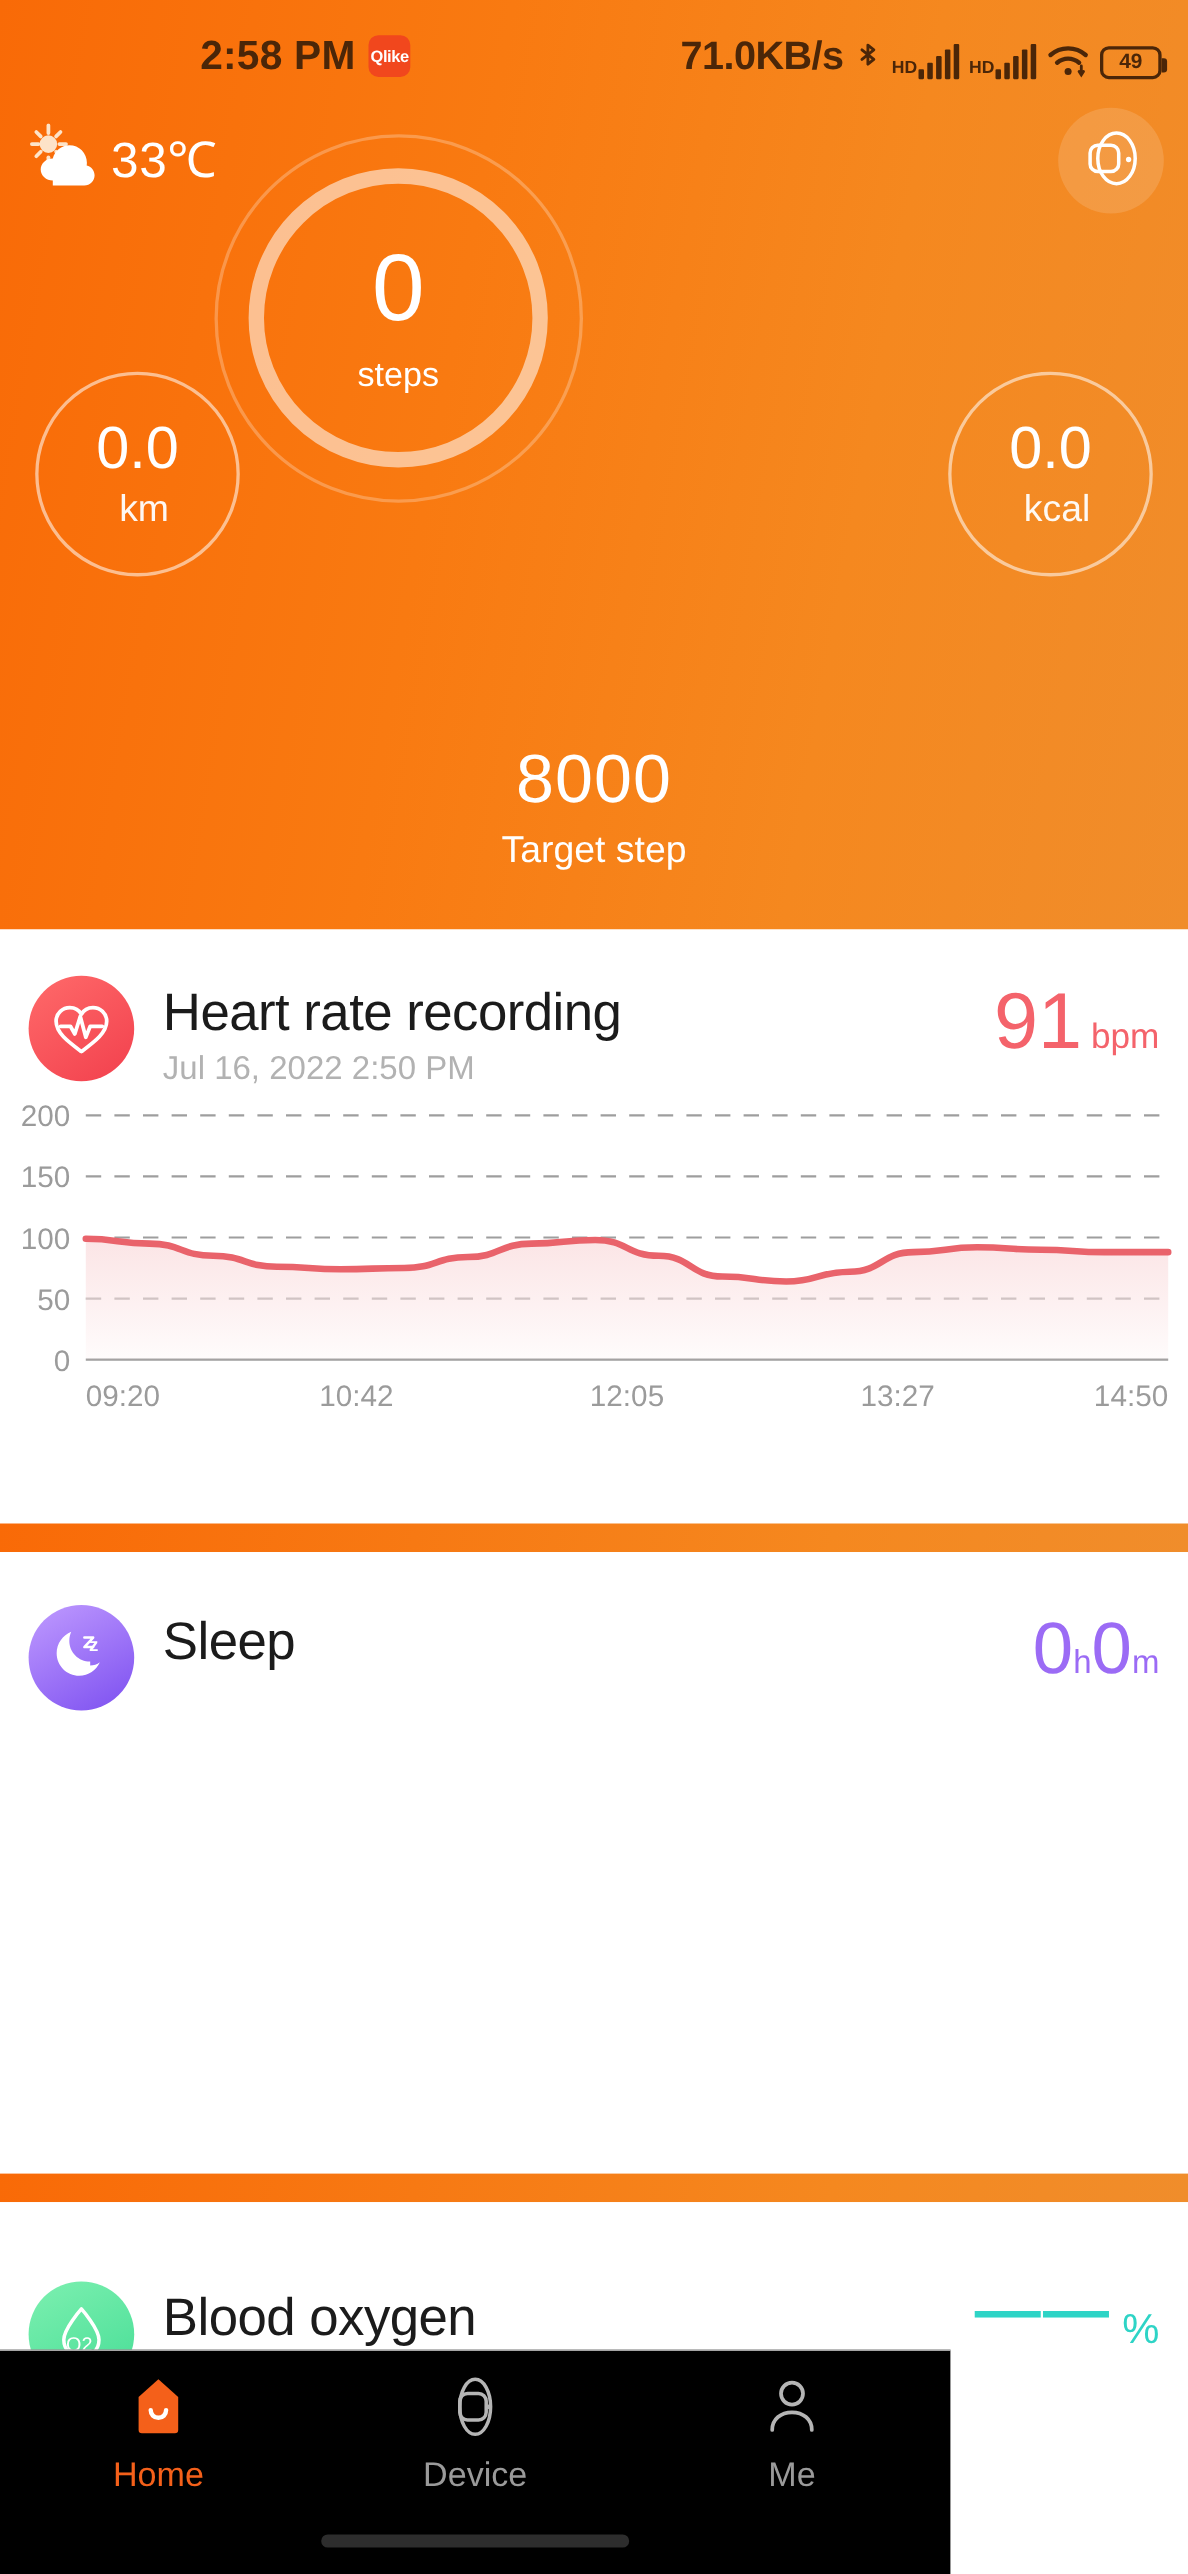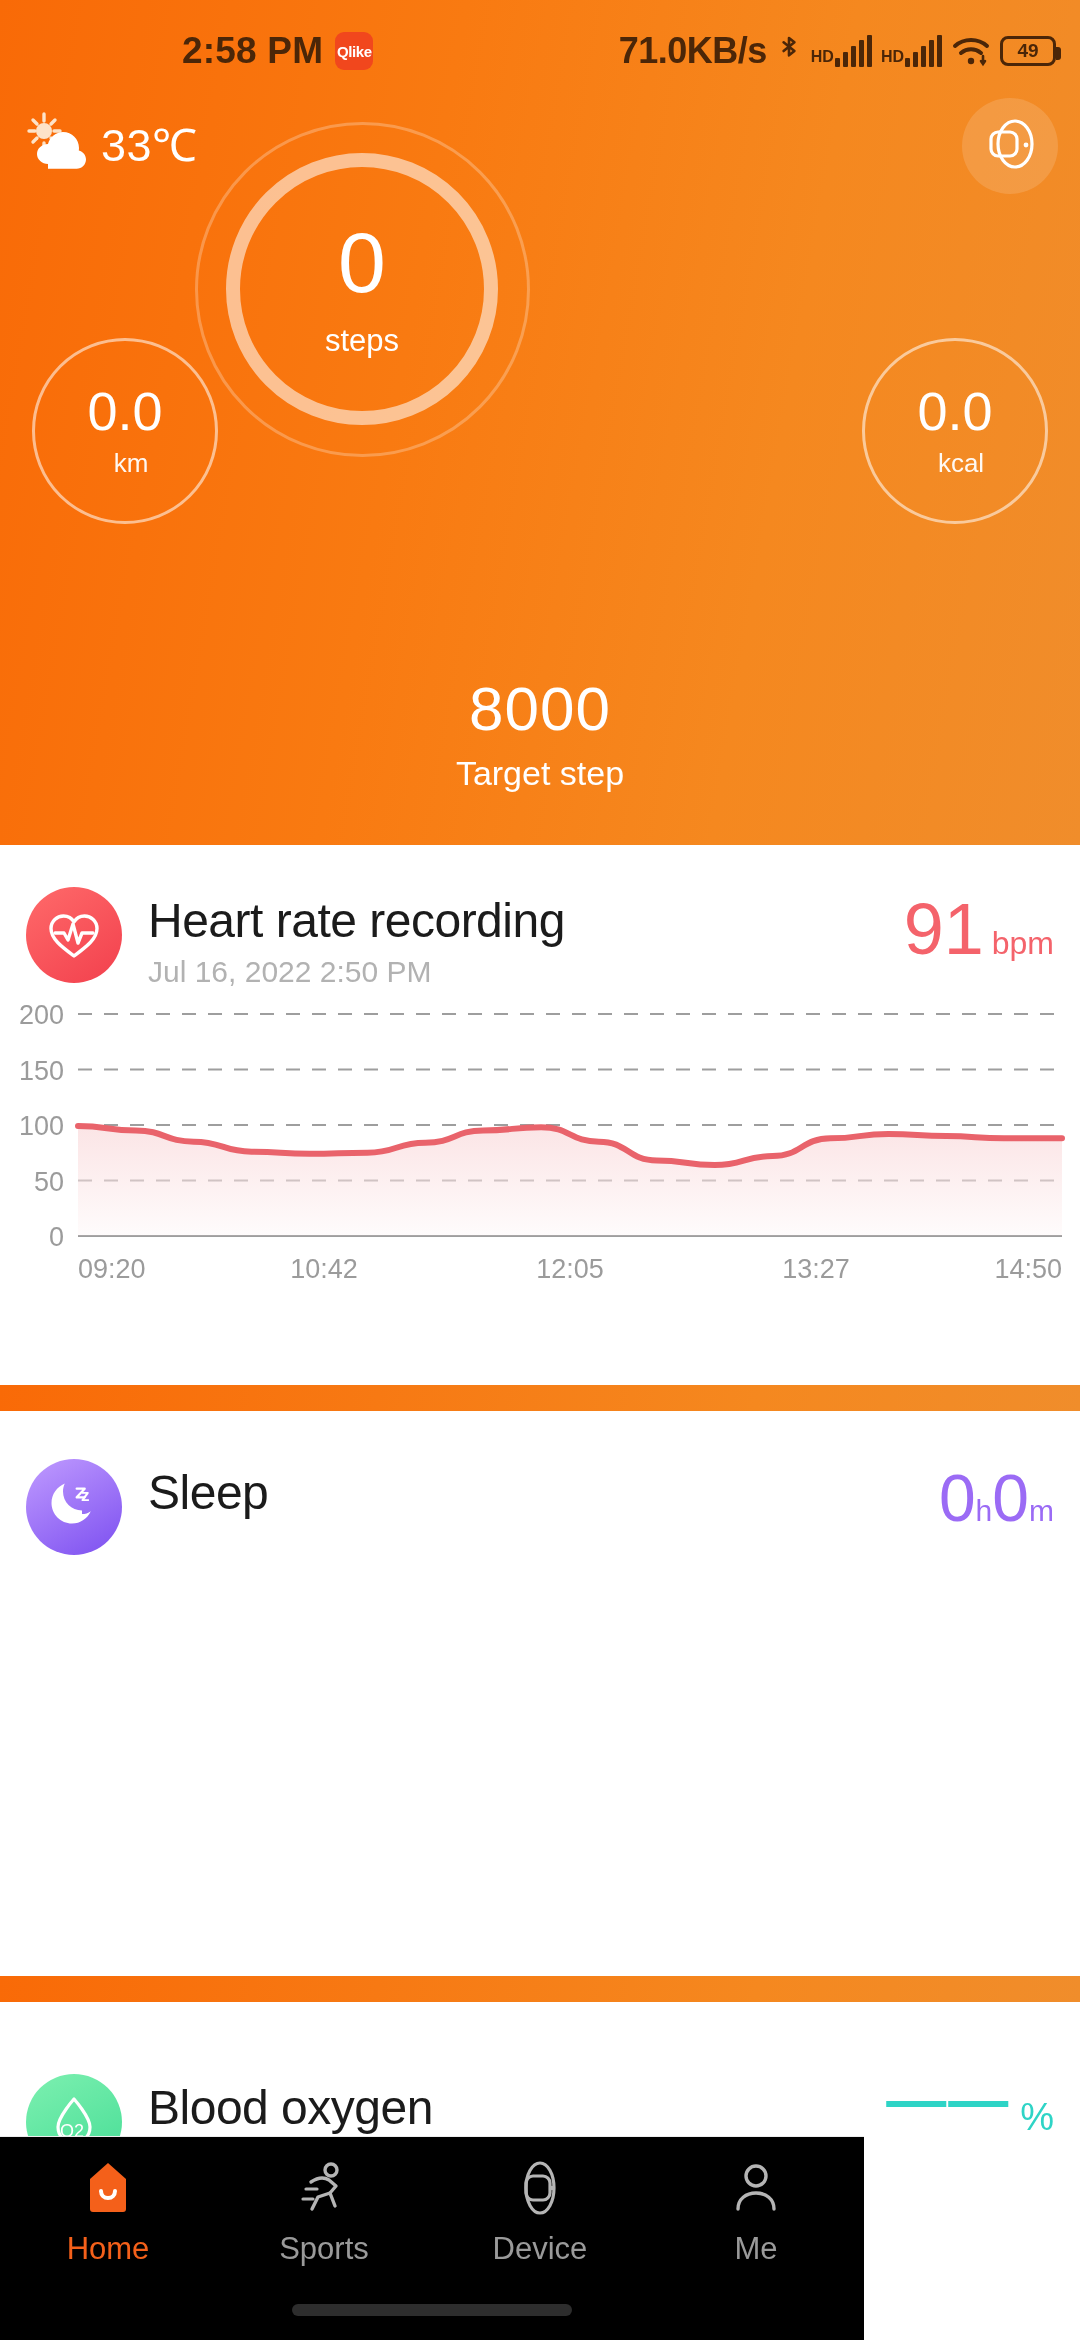--- a/index.html
+++ b/index.html
@@ -23,21 +23,21 @@
   }
   .sb-left { display:flex; align-items:center; gap:12px; margin-left:182px; }
   .sb-time { font-size:37px; font-weight:600; letter-spacing:0.2px; color:#4b2608; }
   .sb-badge {
     width:38px; height:38px; border-radius:9px; background:#f1471d;
     display:flex; align-items:center; justify-content:center;
     color:#ffffff; font-size:15px; font-weight:700; letter-spacing:-0.4px;
   }
   .sb-right {
     margin-left:auto; margin-right:24px;
-    display:flex; align-items:center; gap:9px; color:#4b2608;
+    display:flex; align-items:flex-end; gap:9px; color:#4b2608;
   }
   .sb-net { font-size:36px; font-weight:600; letter-spacing:-0.5px; }
   .sb-ico { display:flex; align-items:flex-end; }
   .hd-tag { font-size:16px; font-weight:700; line-height:1; margin-bottom:2px; margin-right:1px;}
   .bars { display:flex; align-items:flex-end; gap:3px; height:32px; }
   .bars i { display:block; width:5px; background:#4b2608; border-radius:1px; }
   .bars i:nth-child(1){height:9px}.bars i:nth-child(2){height:15px}
   .bars i:nth-child(3){height:21px}.bars i:nth-child(4){height:27px}
   .bars i:nth-child(5){height:32px}
   .batt {
@@ -73,21 +73,21 @@
   .steps-lab { color:#fff; font-size:31px; font-weight:400; margin-top:18px; }
 
   .ring-side {
     position:absolute; width:186px; height:186px; border-radius:50%;
     border:3px solid rgba(255,255,255,0.55);
     display:flex; flex-direction:column; align-items:center; justify-content:center;
   }
   .ring-left { left:32px; top:338px; }
   .ring-right { right:32px; top:338px; }
   .side-val { color:#fff; font-size:54px; font-weight:300; line-height:1; }
-  .side-lab { color:#fff; font-size:26px; font-weight:400; margin-top:10px; opacity:.95;margin-left:12px; }
+  .side-lab { color:#fff; font-size:34px; font-weight:400; margin-top:10px; opacity:.95;margin-left:12px; }
 
   .target { position:absolute; left:0; top:678px; width:1080px; text-align:center; }
   .target-val { color:#fff; font-size:62px; font-weight:400; line-height:1; letter-spacing:1px; }
   .target-lab { color:#fff; font-size:34px; font-weight:400; margin-top:14px; }
 
   
   .card { position:absolute; left:0; width:1080px; background:#fff; }
   .card-head { display:flex; align-items:flex-start; padding:0 26px; }
   .c-icon { width:96px; height:96px; border-radius:50%; flex:0 0 96px;
             display:flex; align-items:center; justify-content:center; margin-right:26px; }
@@ -325,31 +325,20 @@
           <svg width="62" height="62" viewBox="0 0 62 62">
             <path d="M31 6 49 22v30a3 3 0 0 1-3 3H16a3 3 0 0 1-3-3V22z" fill="#f4601a"></path>
             <path d="M24 34c0 4 3 7 7 7s7-3 7-7" fill="none" stroke="#fff" stroke-width="4" stroke-linecap="round"></path>
           </svg>
         </span>
         <span class="nav-lab">Home</span>
       </div>
       <div class="navitem">
         <span>
           <svg width="62" height="62" viewBox="0 0 62 62">
-            <circle cx="38" cy="13" r="6" fill="none" stroke="#b5b5b5" stroke-width="3.4"></circle>
-            <path d="M18 25c6-4 13-5 18-2l7 6-6 7 5 13" fill="none" stroke="#b5b5b5" stroke-width="3.4" stroke-linecap="round" stroke-linejoin="round"></path>
-            <path d="M37 36l-12 4-6 12" fill="none" stroke="#b5b5b5" stroke-width="3.4" stroke-linecap="round" stroke-linejoin="round"></path>
-            <path d="M13 32h11M10 42h10" fill="none" stroke="#b5b5b5" stroke-width="3.2" stroke-linecap="round"></path>
-          </svg>
-        </span>
-        <span class="nav-lab">Sports</span>
-      </div>
-      <div class="navitem">
-        <span>
-          <svg width="62" height="62" viewBox="0 0 62 62">
             <ellipse cx="31" cy="31" rx="14" ry="25" fill="none" stroke="#b5b5b5" stroke-width="3.2"></ellipse>
             <rect x="17" y="19" width="24" height="24" rx="7" fill="none" stroke="#b5b5b5" stroke-width="3.2"></rect>
             <circle cx="43" cy="31" r="2.2" fill="#b5b5b5"></circle>
           </svg>
         </span>
         <span class="nav-lab">Device</span>
       </div>
       <div class="navitem">
         <span>
           <svg width="62" height="62" viewBox="0 0 62 62">

